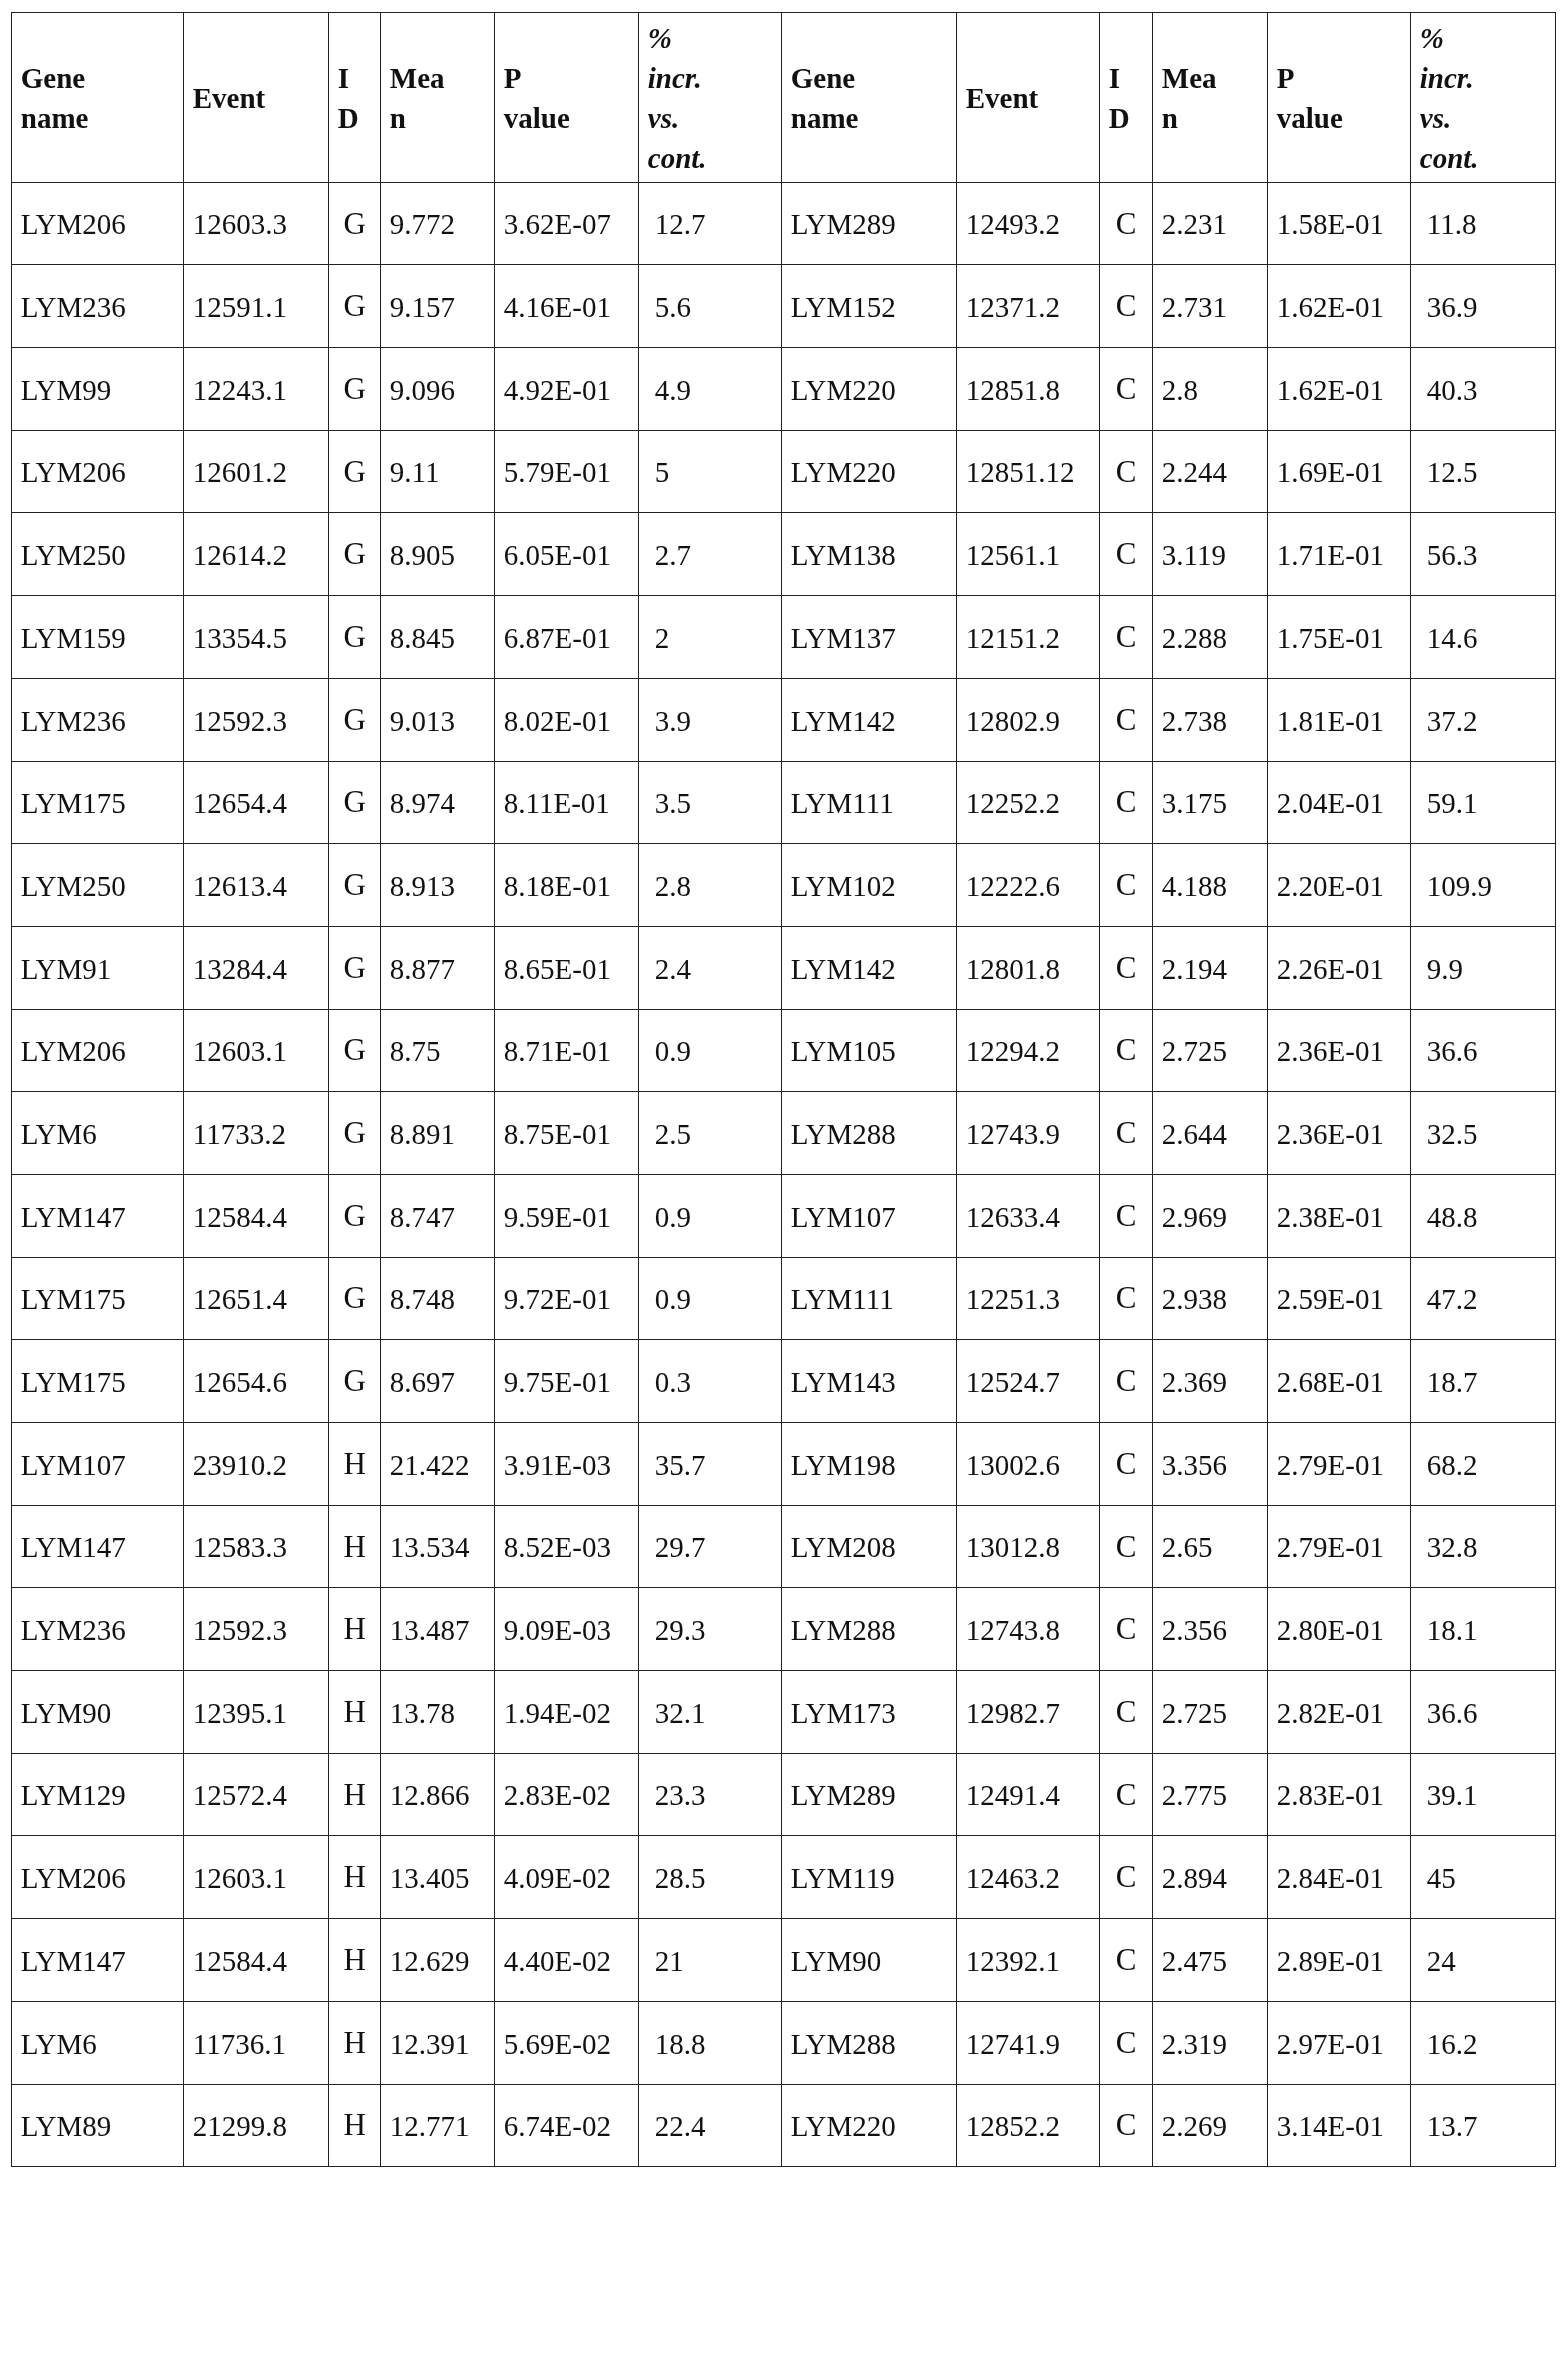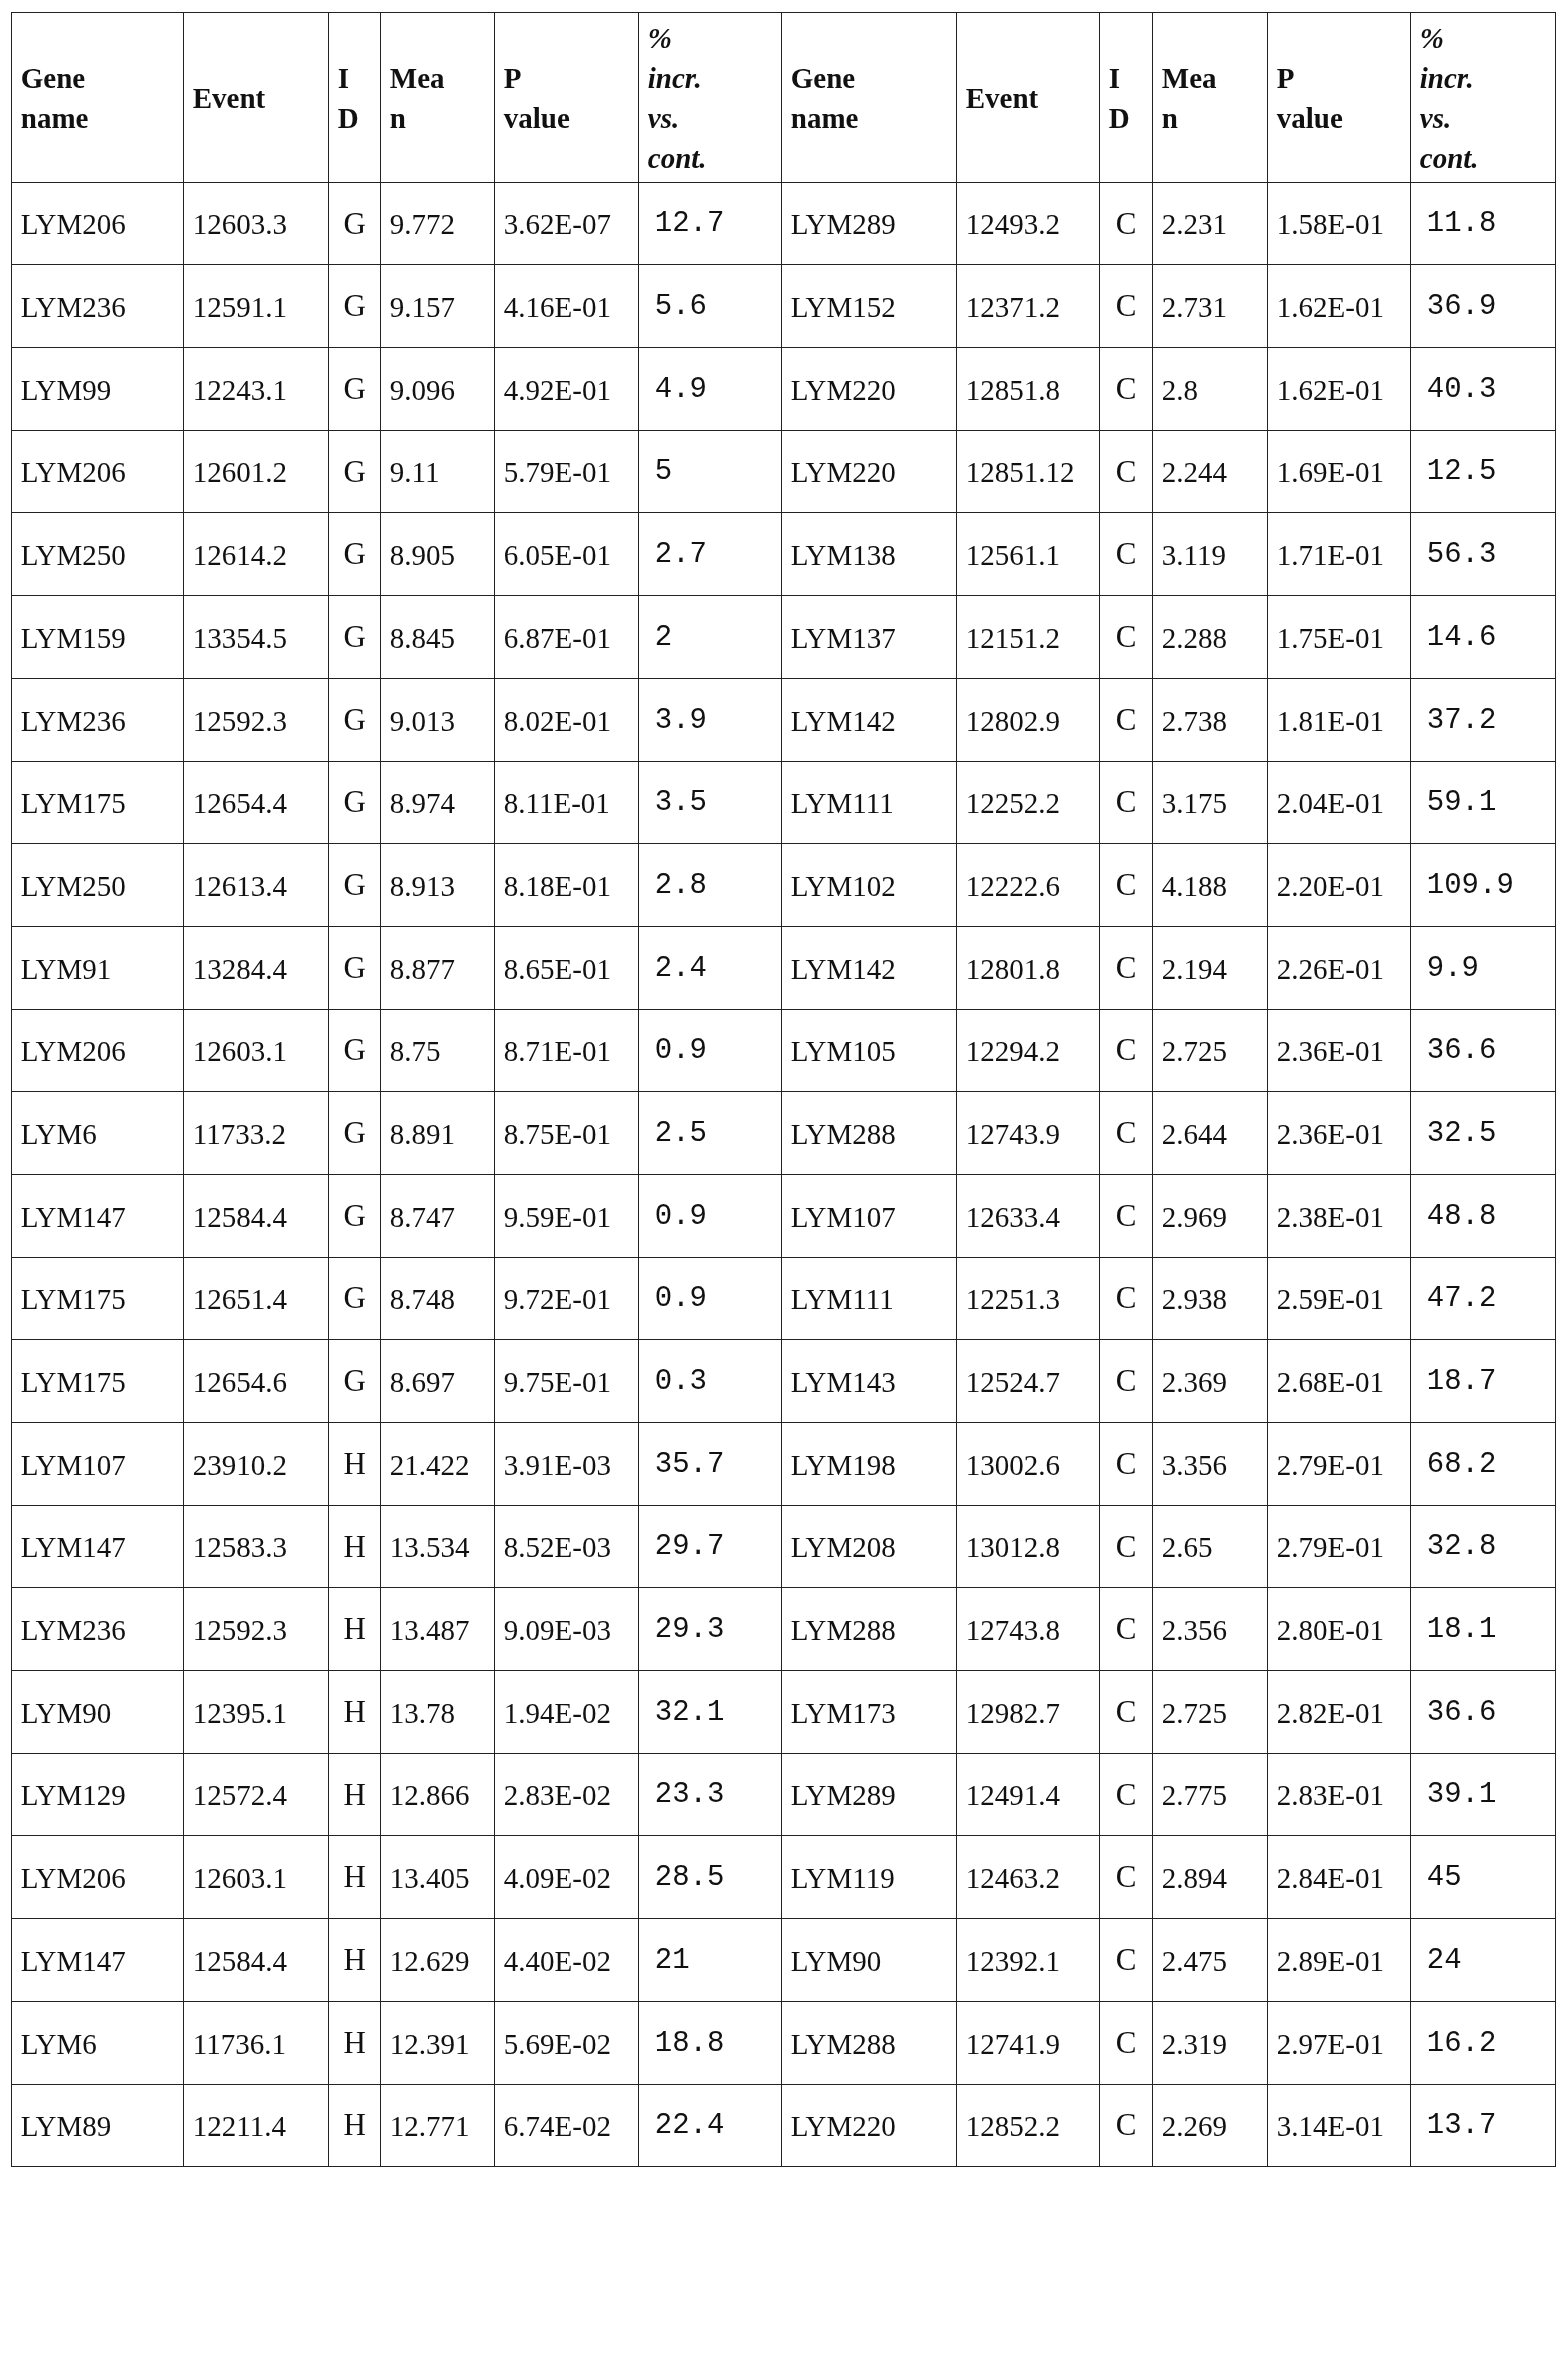--- a/index.html
+++ b/index.html
@@ -7,21 +7,21 @@
          font-family: "Liberation Serif", "DejaVu Serif", serif; color: #111; }
   table.data { position: absolute; left: 11.2px; top: 12px; border-collapse: collapse;
                table-layout: fixed; width: 1545px; }
   table.data td, table.data th { border: 1.7px solid #222; padding: 5.2px 8.6px 3.5px 8.6px;
                font-size: 29px; line-height: 40px; vertical-align: middle; text-align: left;
                word-break: break-all; overflow: hidden; }
   table.data th { font-weight: bold; height: 154px; }
   table.data th .ital { font-style: italic; }
   table.data td { height: 73px; font-weight: normal; }
   table.data td.id { text-align: center; padding: 0; font-size: 31px; }
-  table.data td.pct { padding-left: 15.6px; font-family: Liberation Mono, monospace; }
+  table.data td.pct { padding-left: 15.6px; }
   table.data tr.hdr th { vertical-align: middle; }
   .wrap { display: block; }
 </style>
 </head>
 <body>
 
 <table class="data">
   <colgroup>
     <col style="width:172px">
       <col style="width:145px">
@@ -408,21 +408,21 @@
         <td class="pct">18.8</td>
         <td>LYM288</td>
         <td>12741.9</td>
         <td class="id">C</td>
         <td>2.319</td>
         <td>2.97E-01</td>
         <td class="pct">16.2</td>
       </tr>
       <tr>
         <td>LYM89</td>
-        <td>12211.4</td>
+        <td>21299.8</td>
         <td class="id">H</td>
         <td>12.771</td>
         <td>6.74E-02</td>
         <td class="pct">22.4</td>
         <td>LYM220</td>
         <td>12852.2</td>
         <td class="id">C</td>
         <td>2.269</td>
         <td>3.14E-01</td>
         <td class="pct">13.7</td>

